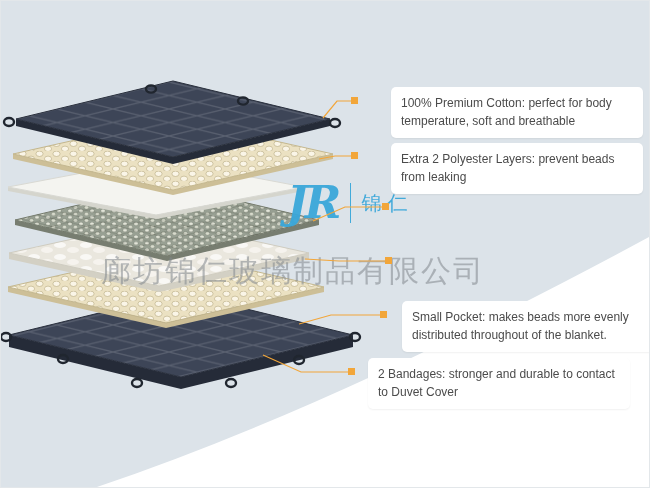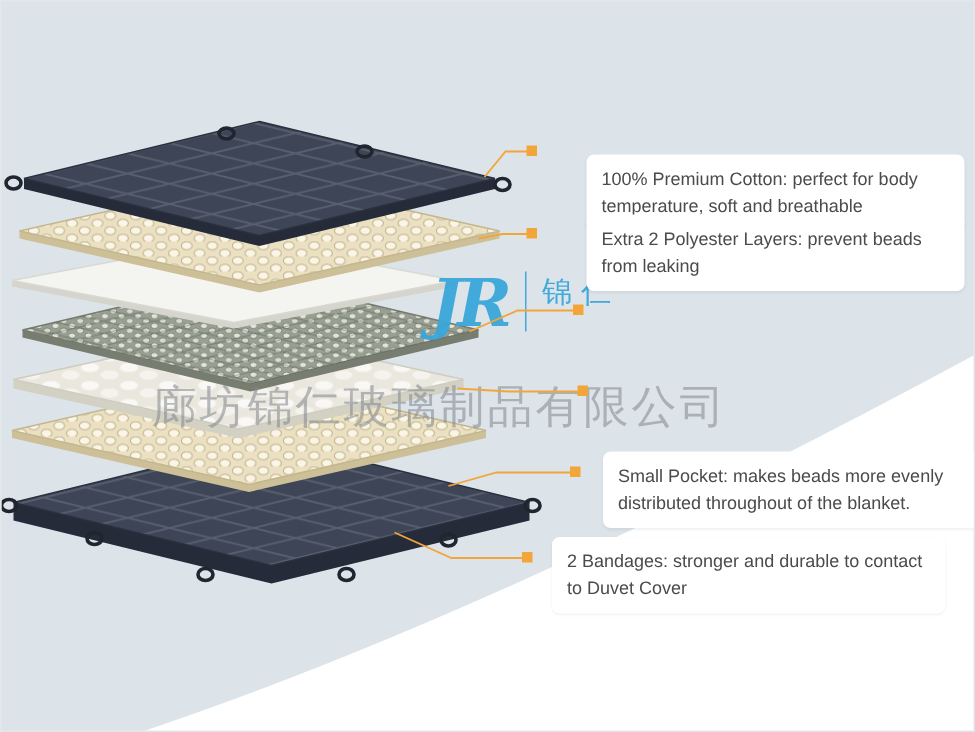--- a/index.html
+++ b/index.html
@@ -13,21 +13,21 @@
   .lines-svg { position:absolute; left:0; top:0; z-index:10; pointer-events:none; }
 
   .wm-company {
     position:absolute; left:100px; top:250px; z-index:8;
     font-family:"DejaVu Serif", serif;
     font-size:30px; letter-spacing:2px; white-space:nowrap;
     color:#82888e; opacity:0.55;
   }
   .brand {
     position:absolute; left:286px; top:180px; z-index:9;
-    display:flex; align-items:flex-start; opacity:0.95;
+    display:flex; align-items:center; opacity:0.95;
   }
   .brand-jr {
     font-family:"DejaVu Serif", serif;
     font-style:italic; font-weight:bold;
     font-size:44px; line-height:1; color:#3aa7da; letter-spacing:-3px;
   }
   .brand-divider { width:1px; height:40px; background:#3aa7da; margin:0 10px 0 12px; }
   .brand-cn { font-size:20px; color:#3aa7da; letter-spacing:6px; }
 
   .callout {
@@ -144,21 +144,21 @@
     </g>
   </svg>
 
   <div class="marker" style="left:350px;top:96px"></div>
   <div class="marker" style="left:350px;top:151px"></div>
   <div class="marker" style="left:381px;top:202px"></div>
   <div class="marker" style="left:384px;top:256px"></div>
   <div class="marker" style="left:379px;top:310px"></div>
   <div class="marker" style="left:347px;top:367px"></div>
 
-  <div class="callout" style="left:390px;top:102px">
+  <div class="callout" style="left:390px;top:86px">
     <span>100% Premium Cotton: perfect for body temperature, soft and breathable</span>
   </div>
   <div class="callout" style="left:390px;top:142px">
     <span>Extra 2 Polyester Layers: prevent beads from leaking</span>
   </div>
   <div class="callout" style="left:401px;top:300px">
     <span>Small Pocket: makes beads more evenly distributed throughout of the blanket.</span>
   </div>
   <div class="callout callout-wide" style="left:367px;top:357px">
     <span>2 Bandages: stronger and durable to contact to Duvet Cover</span>

